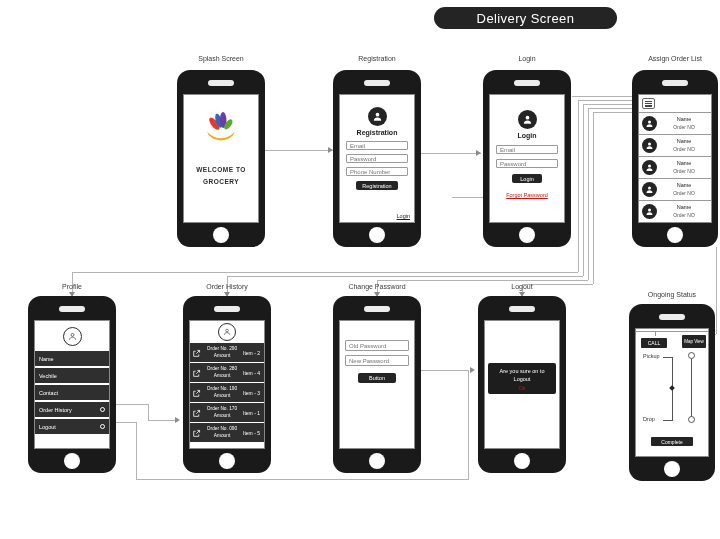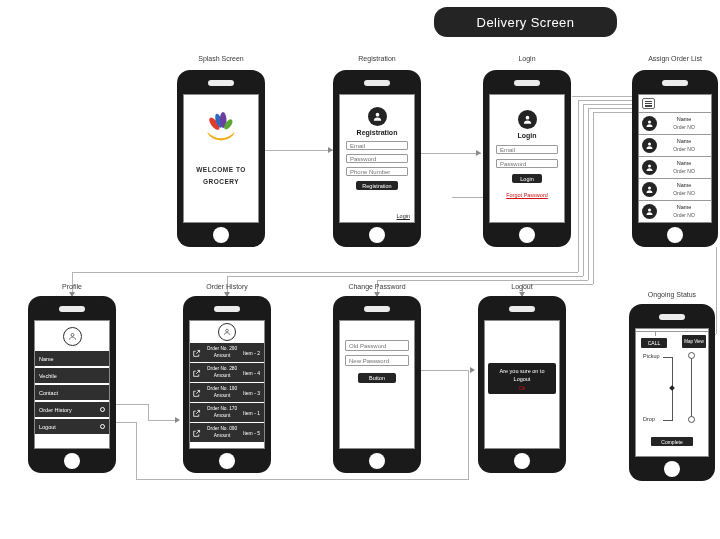--- a/index.html
+++ b/index.html
@@ -1,20 +1,20 @@
 <!DOCTYPE html>
 <html><head>
 <meta charset="utf-8">
 <style>
   * { margin:0; padding:0; box-sizing:border-box; }
   html,body { background:#ffffff; }
   #stage { position:relative; width:720px; height:539px; background:#fff;
            font-family:"Liberation Sans", sans-serif; overflow:hidden; }
 
-  .title-pill { position:absolute; left:434px; top:7px; width:183px; height:30px;
+  .title-pill { position:absolute; left:434px; top:7px; width:183px; height:22px;
     background:#242424; color:#fff; border-radius:13px; display:flex; align-items:center;
     justify-content:center; font-size:13px; letter-spacing:.4px; }
 
   .phone { position:absolute; width:88px; height:177px; background:#1a1a1a; border-radius:13px; }
   .screen { position:absolute; left:6px; right:6px; top:24px; bottom:24px; background:#fff;
     border:1px solid #8a8a8a; overflow:hidden; }
   .speaker { position:absolute; top:10px; left:50%; transform:translateX(-50%);
     width:26px; height:6px; border-radius:3px; background:#ececec; }
   .home { position:absolute; bottom:4px; left:50%; transform:translateX(-50%);
     width:16px; height:16px; border-radius:50%; background:#fff; }

